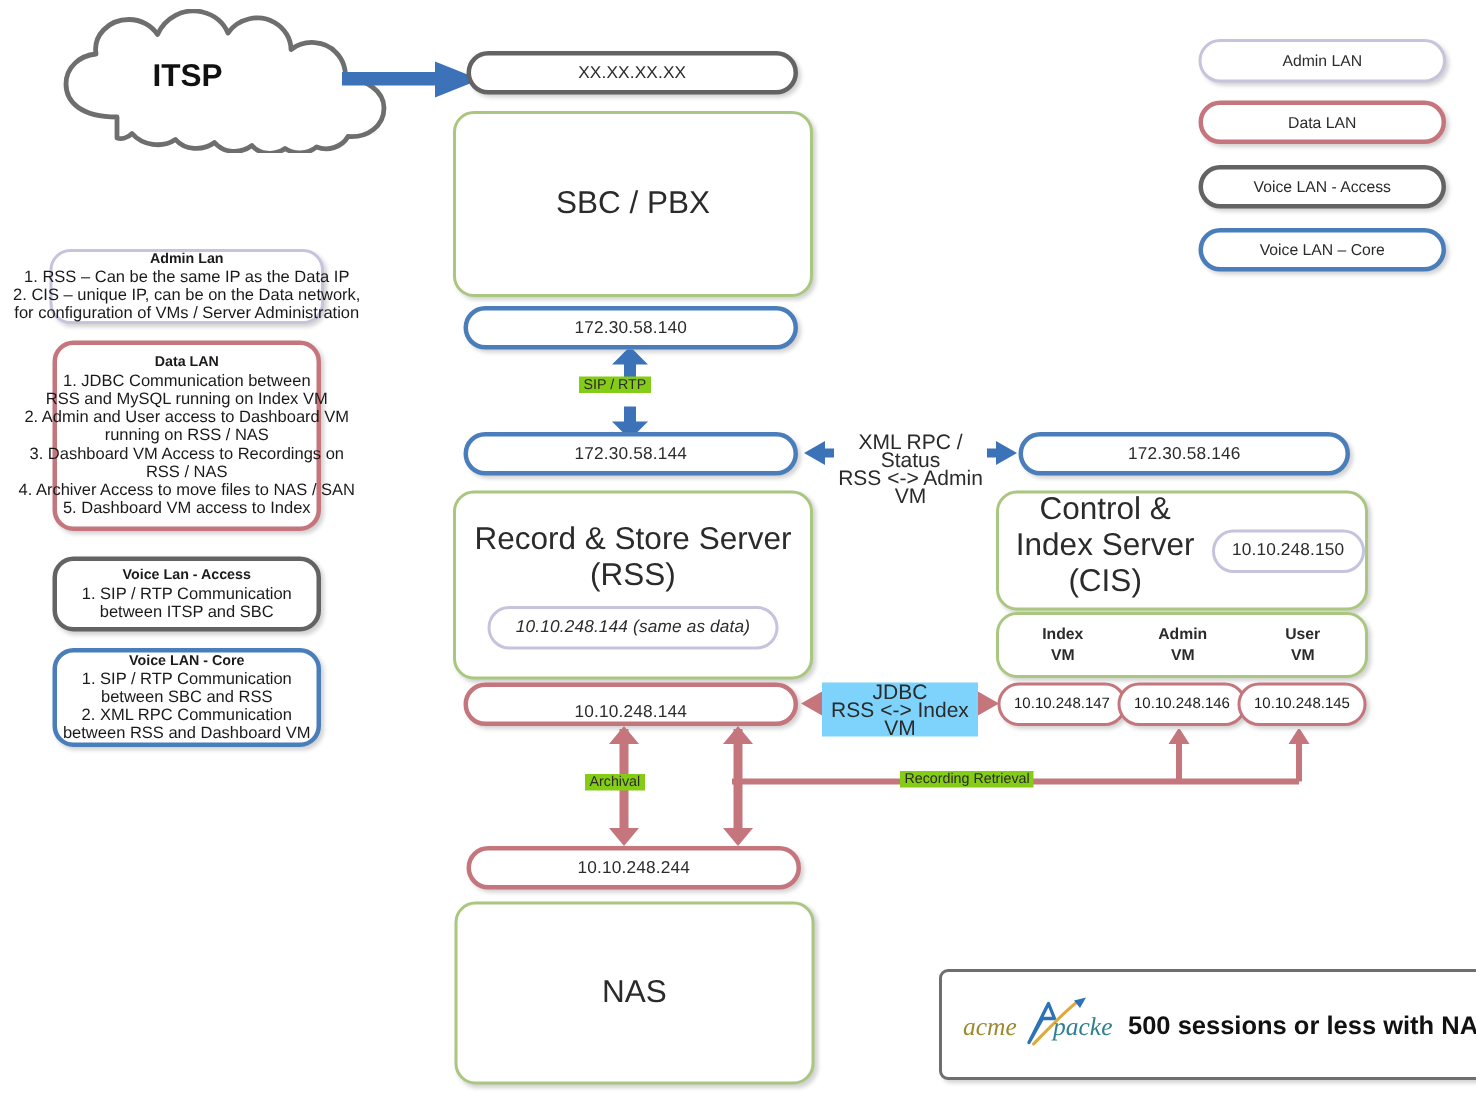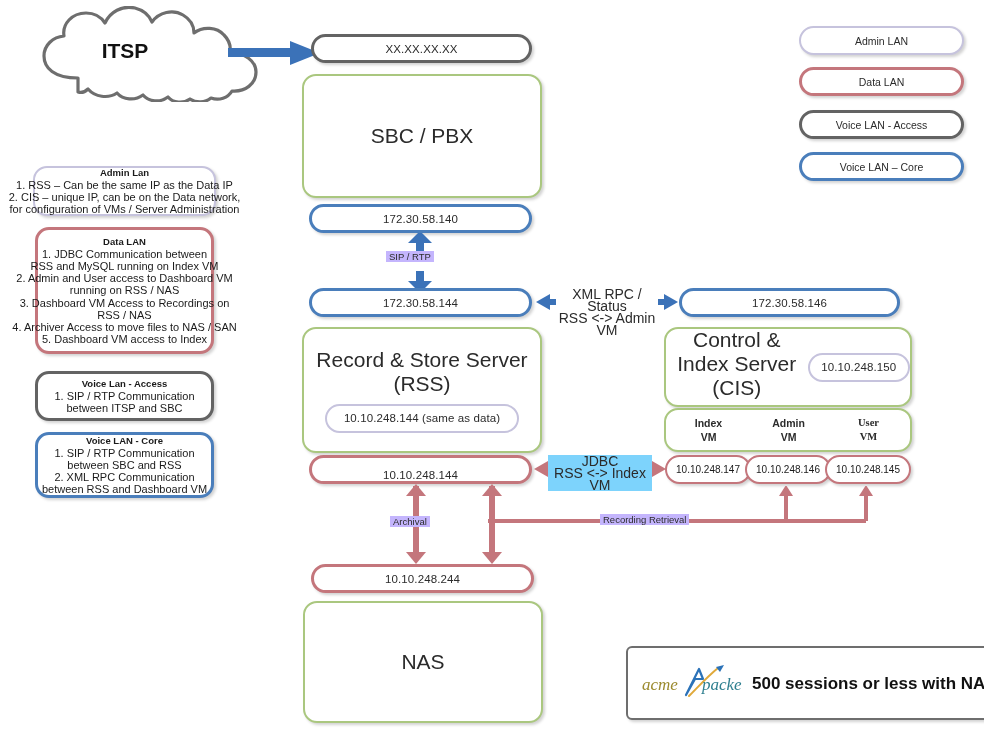--- a/index.html
+++ b/index.html
@@ -53,21 +53,21 @@
 
   
   .shadow { box-shadow: 2px 2px 3px rgba(0,0,0,0.18); }
 
   
   .t-ip     { font-size: 11.5px; color: #2b2b2b; letter-spacing: .1px; }
   .t-huge   { font-size: 21px; color: #2b2b2b; font-weight: 400; }
   .t-legend { font-size: 10.5px; color: #2b2b2b; }
   .t-vm     { font-size: 10.5px; font-weight: bold; line-height: 14px; color: #2b2b2b; text-align: center; }
   .t-conn   { font-size: 14px; line-height: 12px; color: #2b2b2b; text-align: center; }
-  .t-arrow-lbl { font-size: 9.5px; color: #2b2b2b; background: #c4b5fd; padding: 0 3px; }
+  .t-arrow-lbl { font-size: 9.5px; color: #2b2b2b; background: #84cc16; padding: 0 3px; }
 
   
   .note {
     border-radius: 14px;
     border-style: solid;
     background: #ffffff;
     display: flex;
     flex-direction: column;
     align-items: center;
     justify-content: center;
@@ -193,21 +193,21 @@
       <polygon points="4,48 16,60 28,48"></polygon>
     </g>
   </svg>
   <div class="abs t-arrow-lbl" style="left:386px; top:251px;">SIP / RTP</div>
 
   <div class="abs pill w3 s-core t-ip shadow" style="left:309px; top:288px; width:223px; height:29px;">
     <span>172.30.58.144</span>
   </div>
   <div class="abs rrect w2 s-green shadow" style="left:302px; top:327px; width:240px; height:126px; flex-direction:column;">
     <span class="t-huge" style="margin-bottom:8px;">Record &amp; Store Server (RSS)</span>
-    <div class="pill w2 s-admin t-ip" style="width:190px; height:25px;">
+    <div class="pill w2 s-admin t-ip" style="width:190px; height:25px;font-style:italic;">
       <span>10.10.248.144 (same as data)</span>
     </div>
   </div>
   <div class="abs pill w3 s-data t-ip shadow" style="left:309px; top:455px; width:223px; height:29px;align-items:flex-end;">
     <span>10.10.248.144</span>
   </div>
 
   <div class="abs pill w3 s-core t-ip shadow" style="left:679px; top:288px; width:221px; height:29px;">
     <span>172.30.58.146</span>
   </div>
@@ -220,21 +220,21 @@
 
   <div class="abs rrect w2 s-green shadow" style="left:664px; top:408px; width:248px; height:44px;"></div>
   <div class="abs t-vm" style="left:672px; top:416px; width:73px;">
     <div>Index</div>
     <div>VM</div>
   </div>
   <div class="abs t-vm" style="left:752px; top:416px; width:73px;">
     <div>Admin</div>
     <div>VM</div>
   </div>
-  <div class="abs t-vm" style="left:832px; top:416px; width:73px;font-family:Liberation Serif, serif;">
+  <div class="abs t-vm" style="left:832px; top:416px; width:73px;">
     <div>User</div>
     <div>VM</div>
   </div>
 
   <div class="abs pill w2 s-data shadow" style="left:665px; top:455px; width:86px; height:29px; font-size:10px;">
     <span>10.10.248.147</span>
   </div>
   <div class="abs pill w2 s-data shadow" style="left:745px; top:455px; width:86px; height:29px; font-size:10px;">
     <span>10.10.248.146</span>
   </div>

